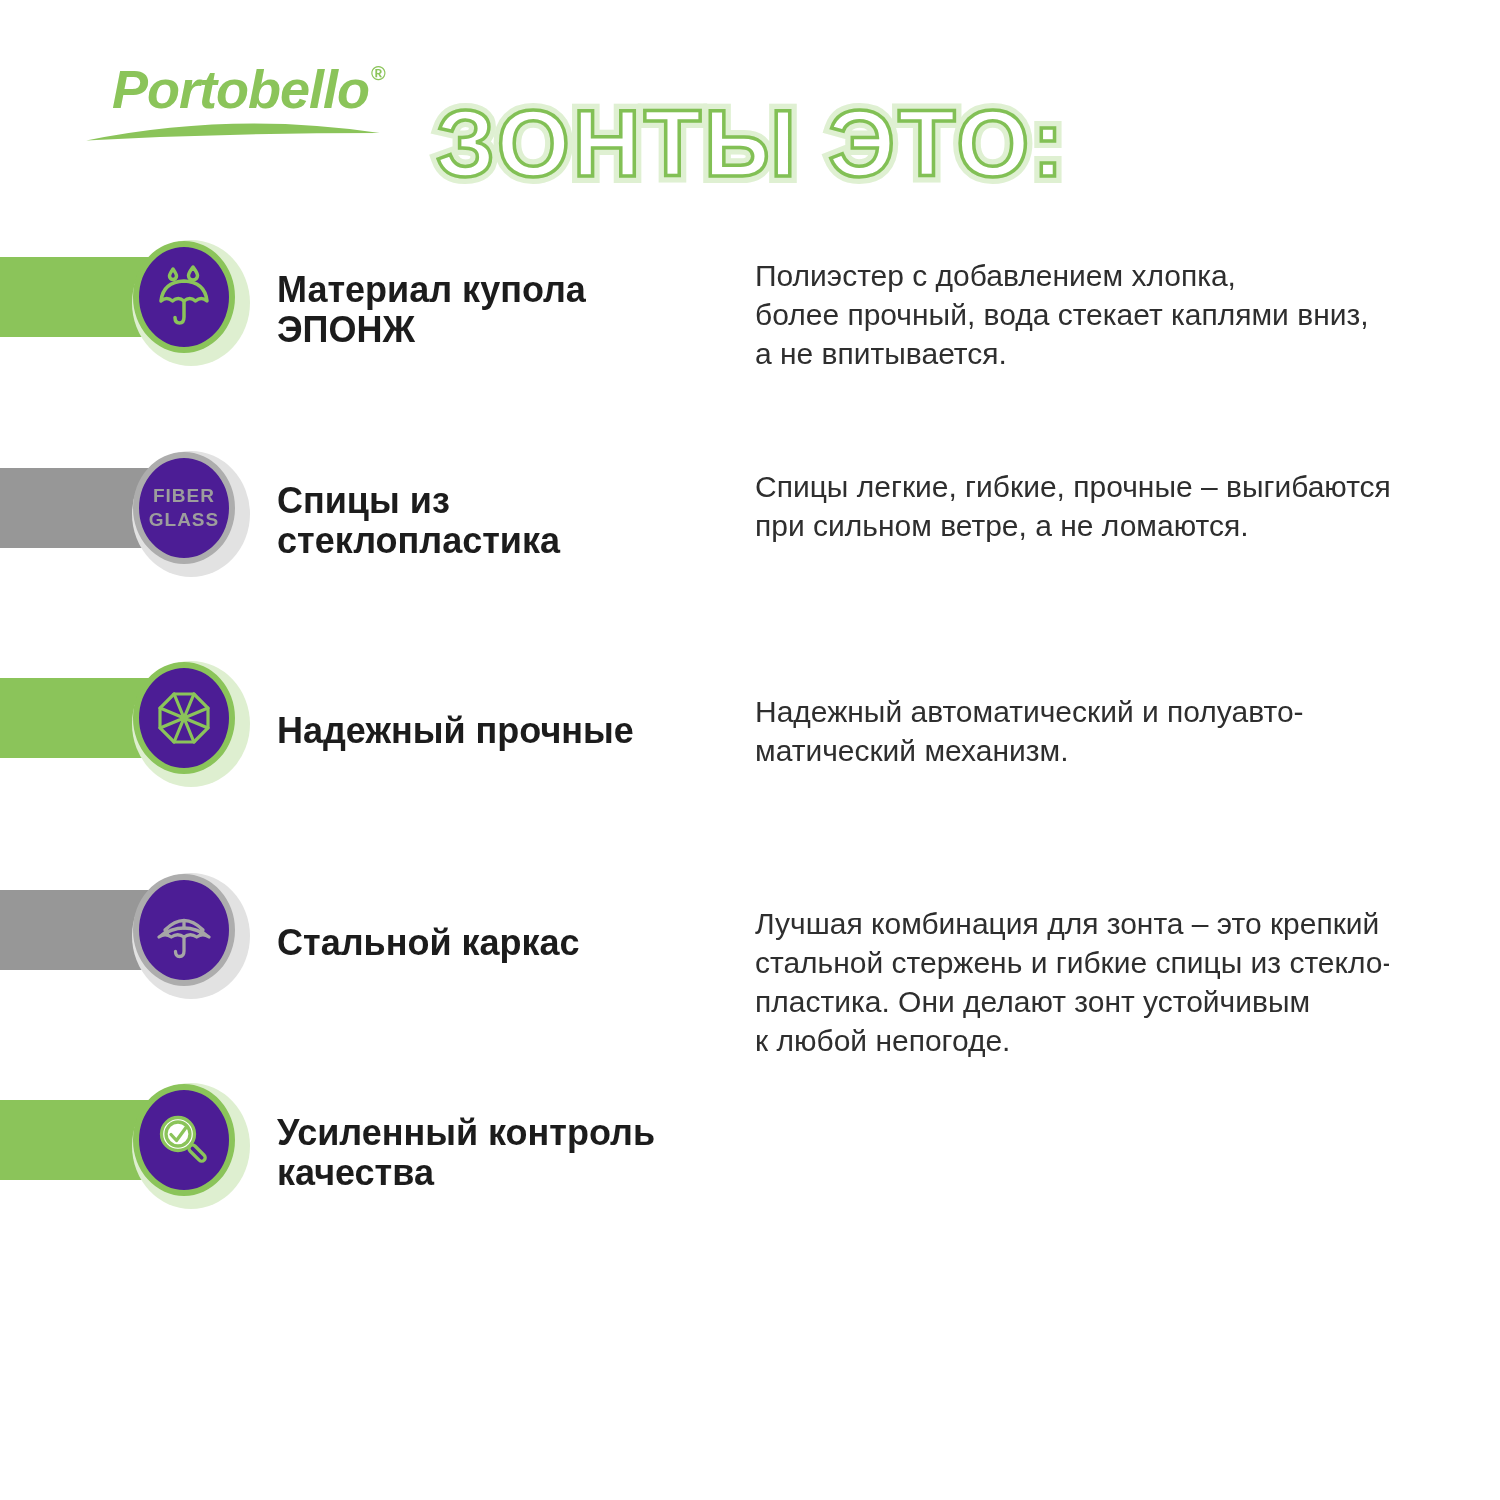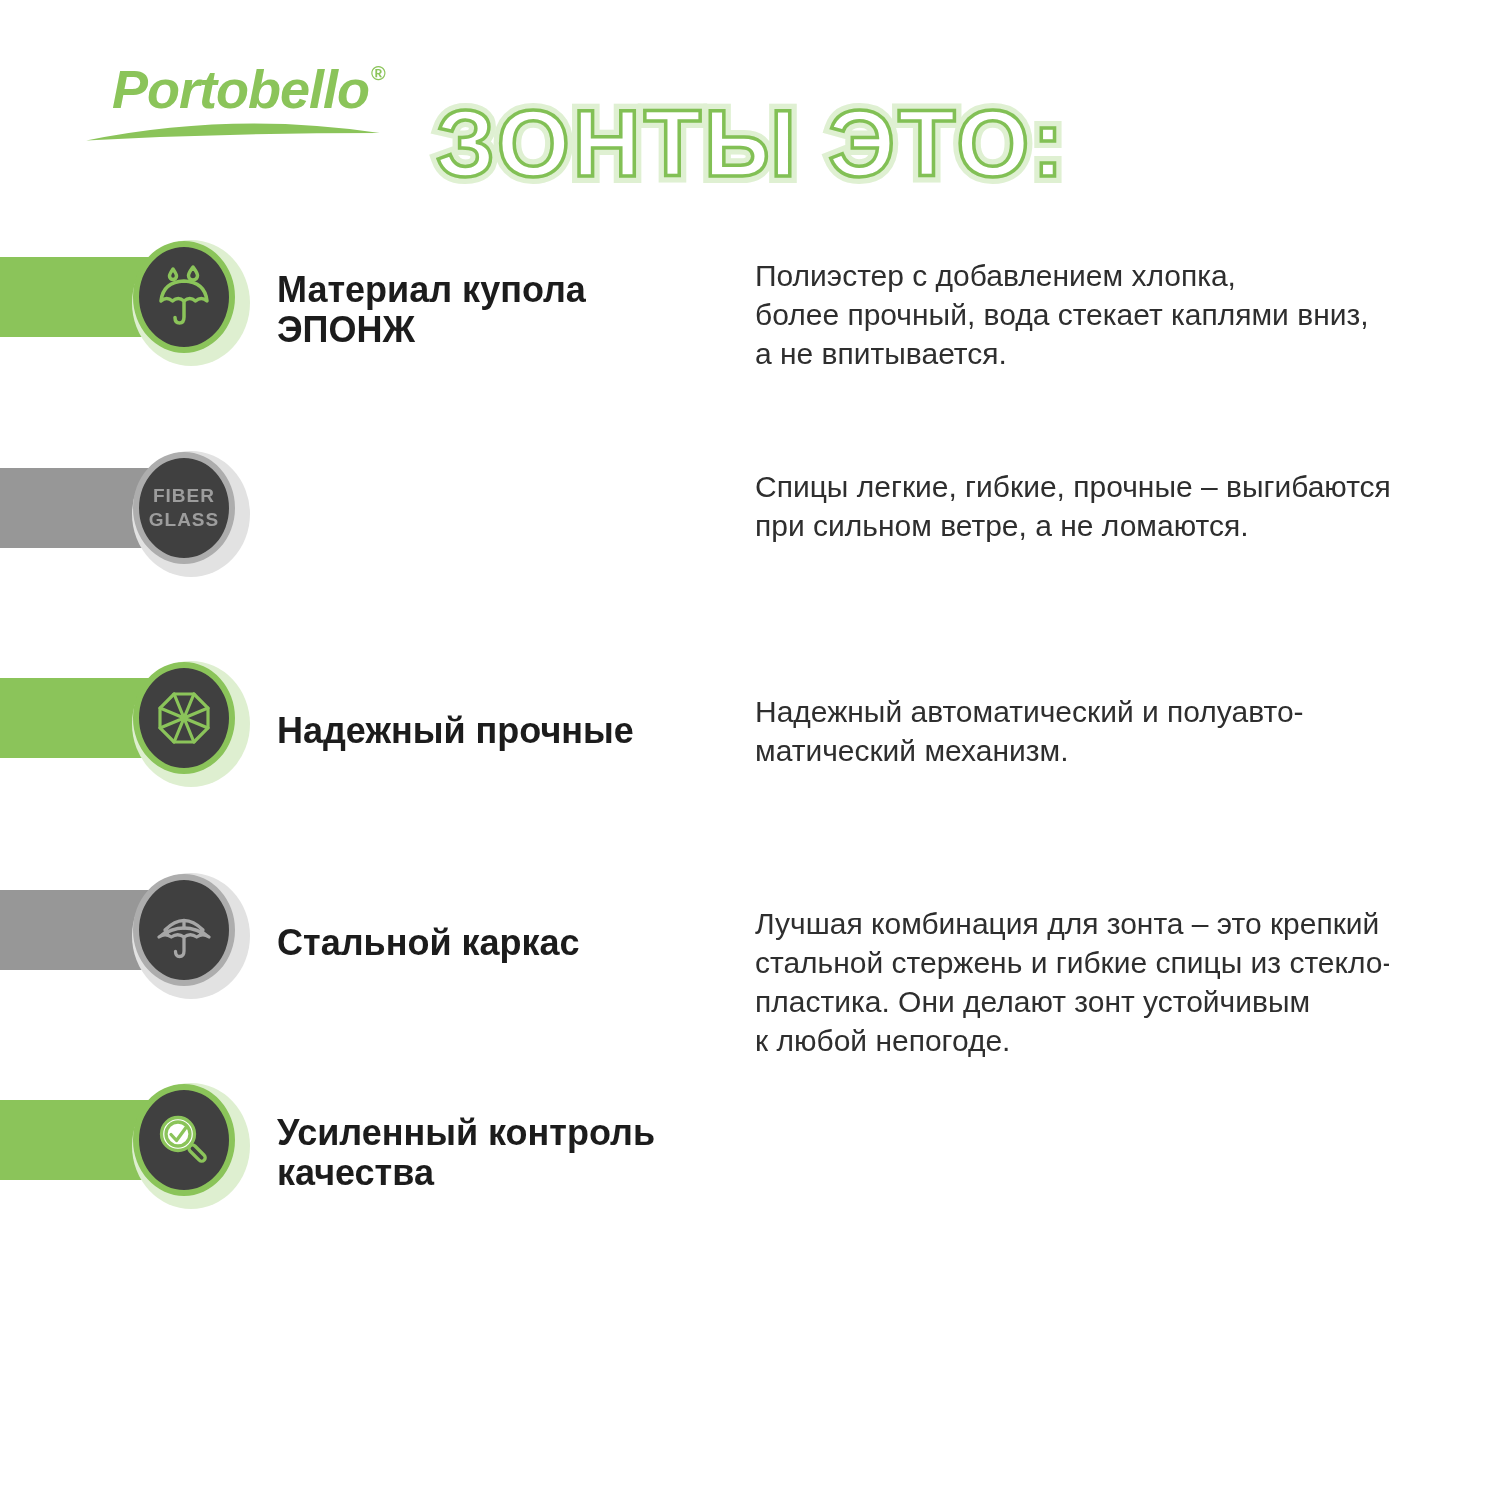--- a/index.html
+++ b/index.html
@@ -22,21 +22,21 @@
   .row{position:absolute;left:0;width:1500px;height:80px;}
   .bar{position:absolute;left:0;top:0;width:192px;height:80px;}
   .bar.green{background:#8BC45A;}
   .bar.gray{background:#979797;}
 
   .halo{position:absolute;left:132px;top:-17px;width:118px;height:126px;border-radius:50%;}
   .halo.green{background:#DEEFD0;}
   .halo.gray{background:#E2E2E2;}
 
   .badge{position:absolute;left:133px;top:-16px;width:90px;height:100px;border-radius:50%;
-         background:#404040;border:6px solid #8BC45A;display:flex;align-items:center;justify-content:center;}
+         background:#4c1d95;border:6px solid #8BC45A;display:flex;align-items:center;justify-content:center;}
   .badge.gray{border-color:#ADADAD;}
 
   .badge-text{font-size:19px;line-height:24px;font-weight:bold;color:#9D9D9D;
               letter-spacing:1px;text-align:center;white-space:pre-line;}
 
   .heading{position:absolute;left:264px;top:50%;transform:translateY(-50%);margin:13px;
            font-size:36px;line-height:40px;font-weight:bold;color:#1C1C1C;white-space:pre-line;}
   .desc{position:absolute;left:755px;margin:0;width:760px;
         font-size:30px;line-height:39px;color:#2E2E2E;white-space:pre-line;}
   .desc.t0{top:-1px;}
@@ -78,20 +78,22 @@
 а не впитывается.</p>
   </div>
 
   <div class="row" style="top:468px">
     <div class="bar gray"></div>
     <div class="halo gray"></div>
     <div class="badge gray">
       <div class="badge-text">FIBER
 GLASS</div>
     </div>
+    <h2 class="heading">Спицы из
+стеклопластика</h2>
     <p class="desc t0">Спицы легкие, гибкие, прочные – выгибаются
 при сильном ветре, а не ломаются.</p>
   </div>
 
   <div class="row" style="top:678px">
     <div class="bar green"></div>
     <div class="halo green"></div>
     <div class="badge">
       <svg class="icon" viewBox="0 0 64 64" fill="none" stroke="#8BC45A" stroke-width="3.2" stroke-linecap="round" stroke-linejoin="round">
         <polygon points="56,41.9 41.9,56 22.1,56 8,41.9 8,22.1 22.1,8 41.9,8 56,22.1"></polygon>

